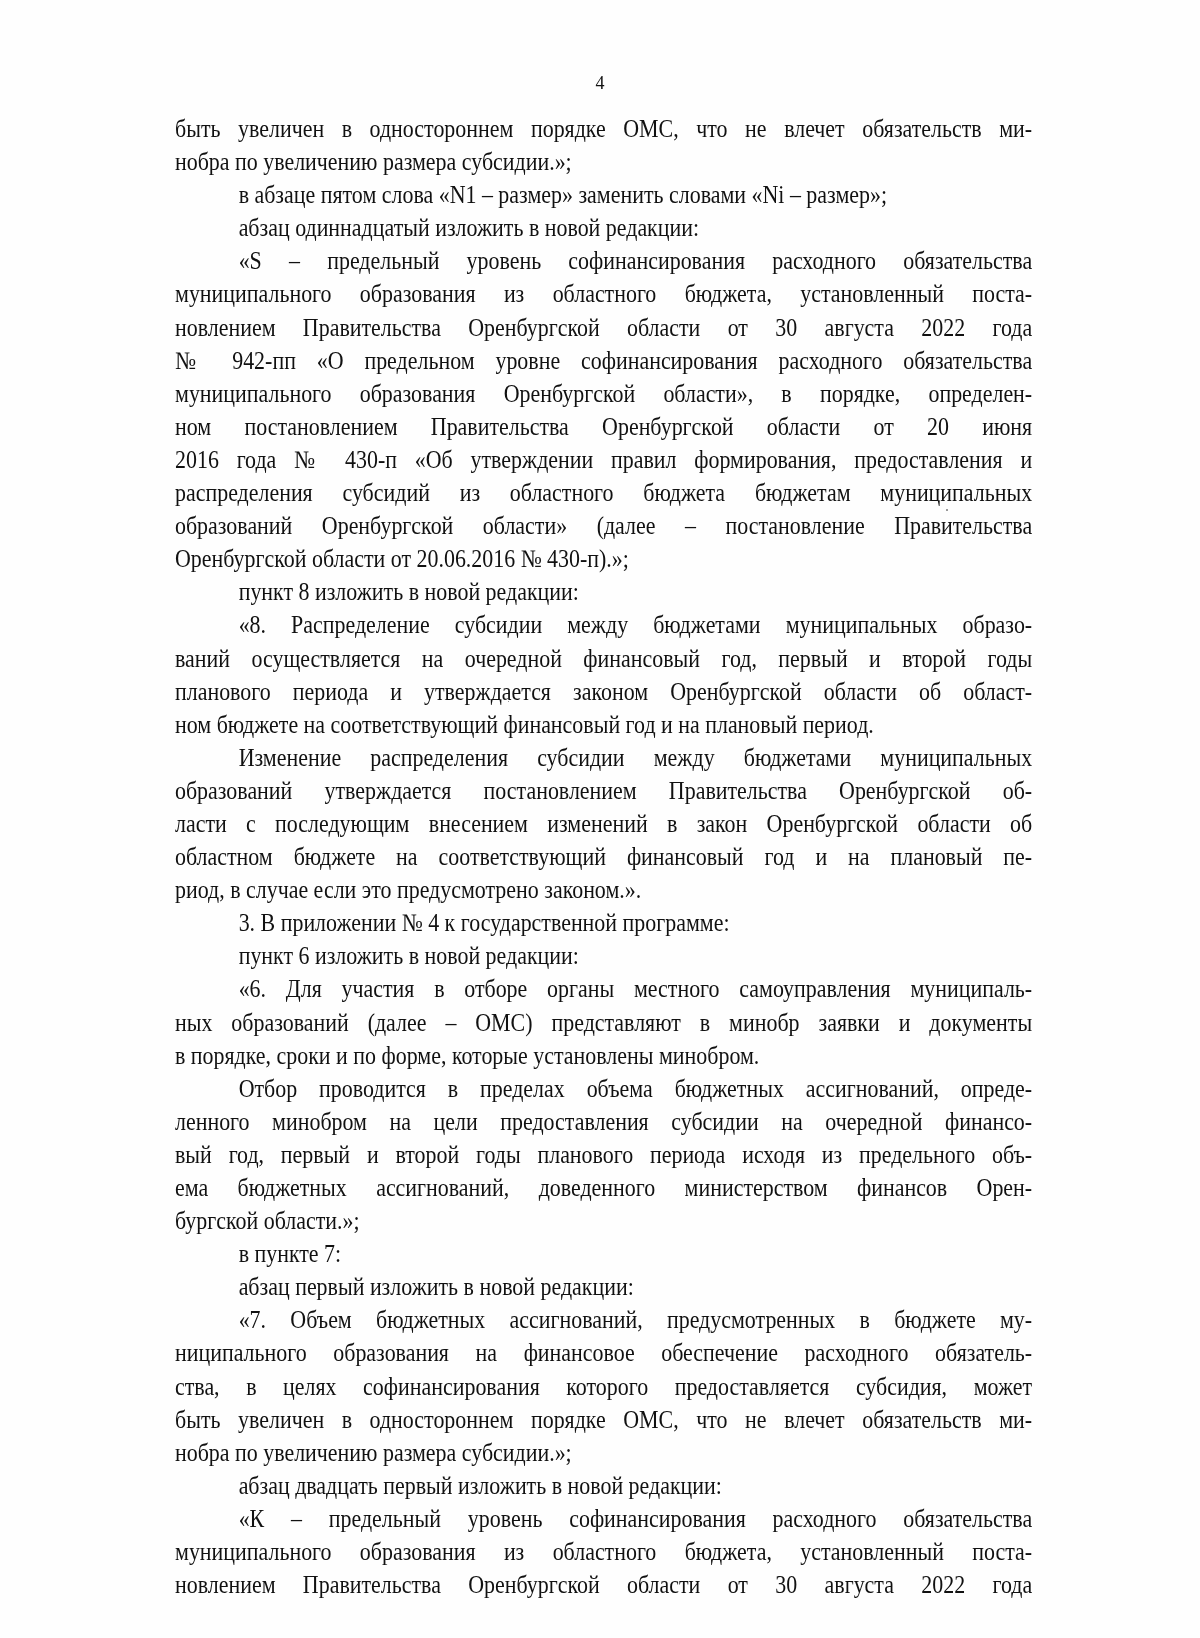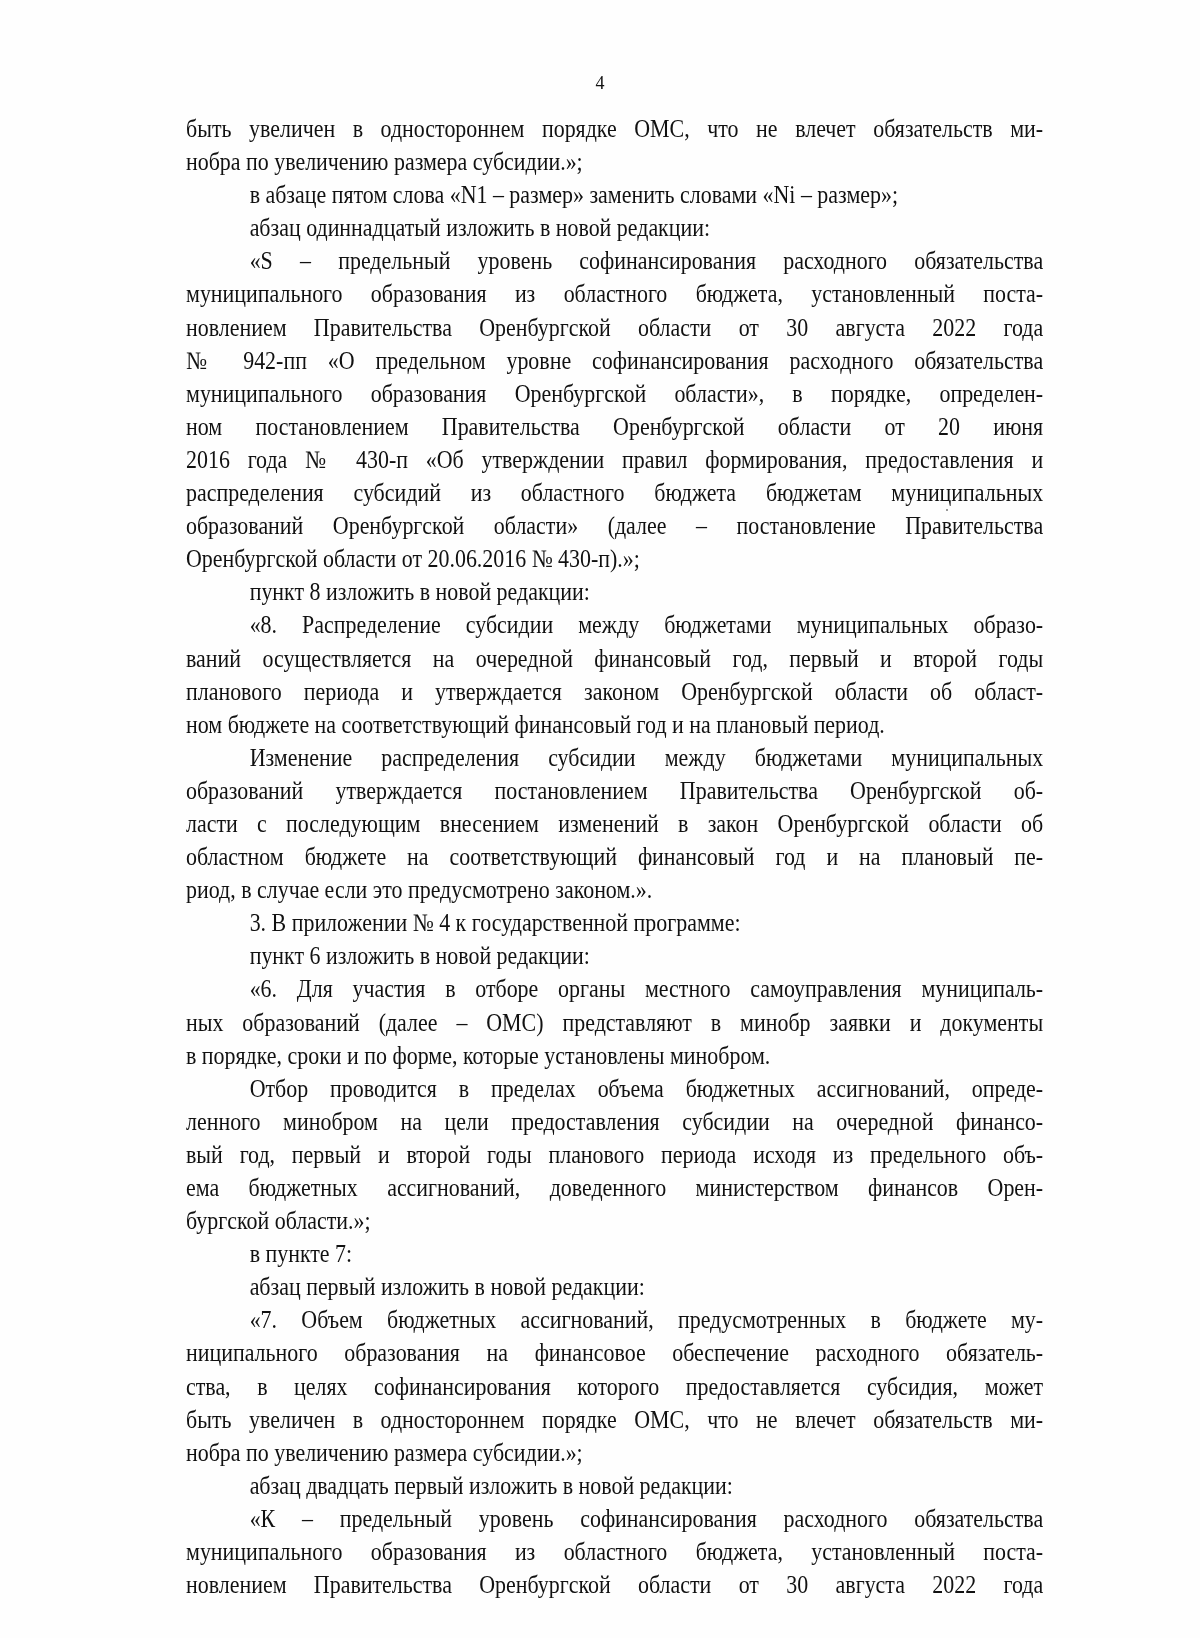--- a/index.html
+++ b/index.html
@@ -8,21 +8,21 @@
     position: absolute; left: 0; top: 0; width: 1200px; height: 1638px;
     background: #fefefe;
     font-family: "Liberation Serif", "DejaVu Serif", serif;
     color: #111111;
   }
   .page-number {
     position: absolute; top: 72px; left: 0; width: 1200px; text-align: center;
     font-size: 18px; line-height: 22px;
   }
   .text-block {
-    position: absolute; left: 186px; top: 112px; width: 857px;
+    position: absolute; left: 175px; top: 112px; width: 857px;
   }
   .line {
     display: block;
     height: 33.1px;
     line-height: 33.1px;
     font-size: 25.5px;
     white-space: nowrap;
     text-align: justify;
     text-align-last: justify;
     transform: scaleX(0.86);

